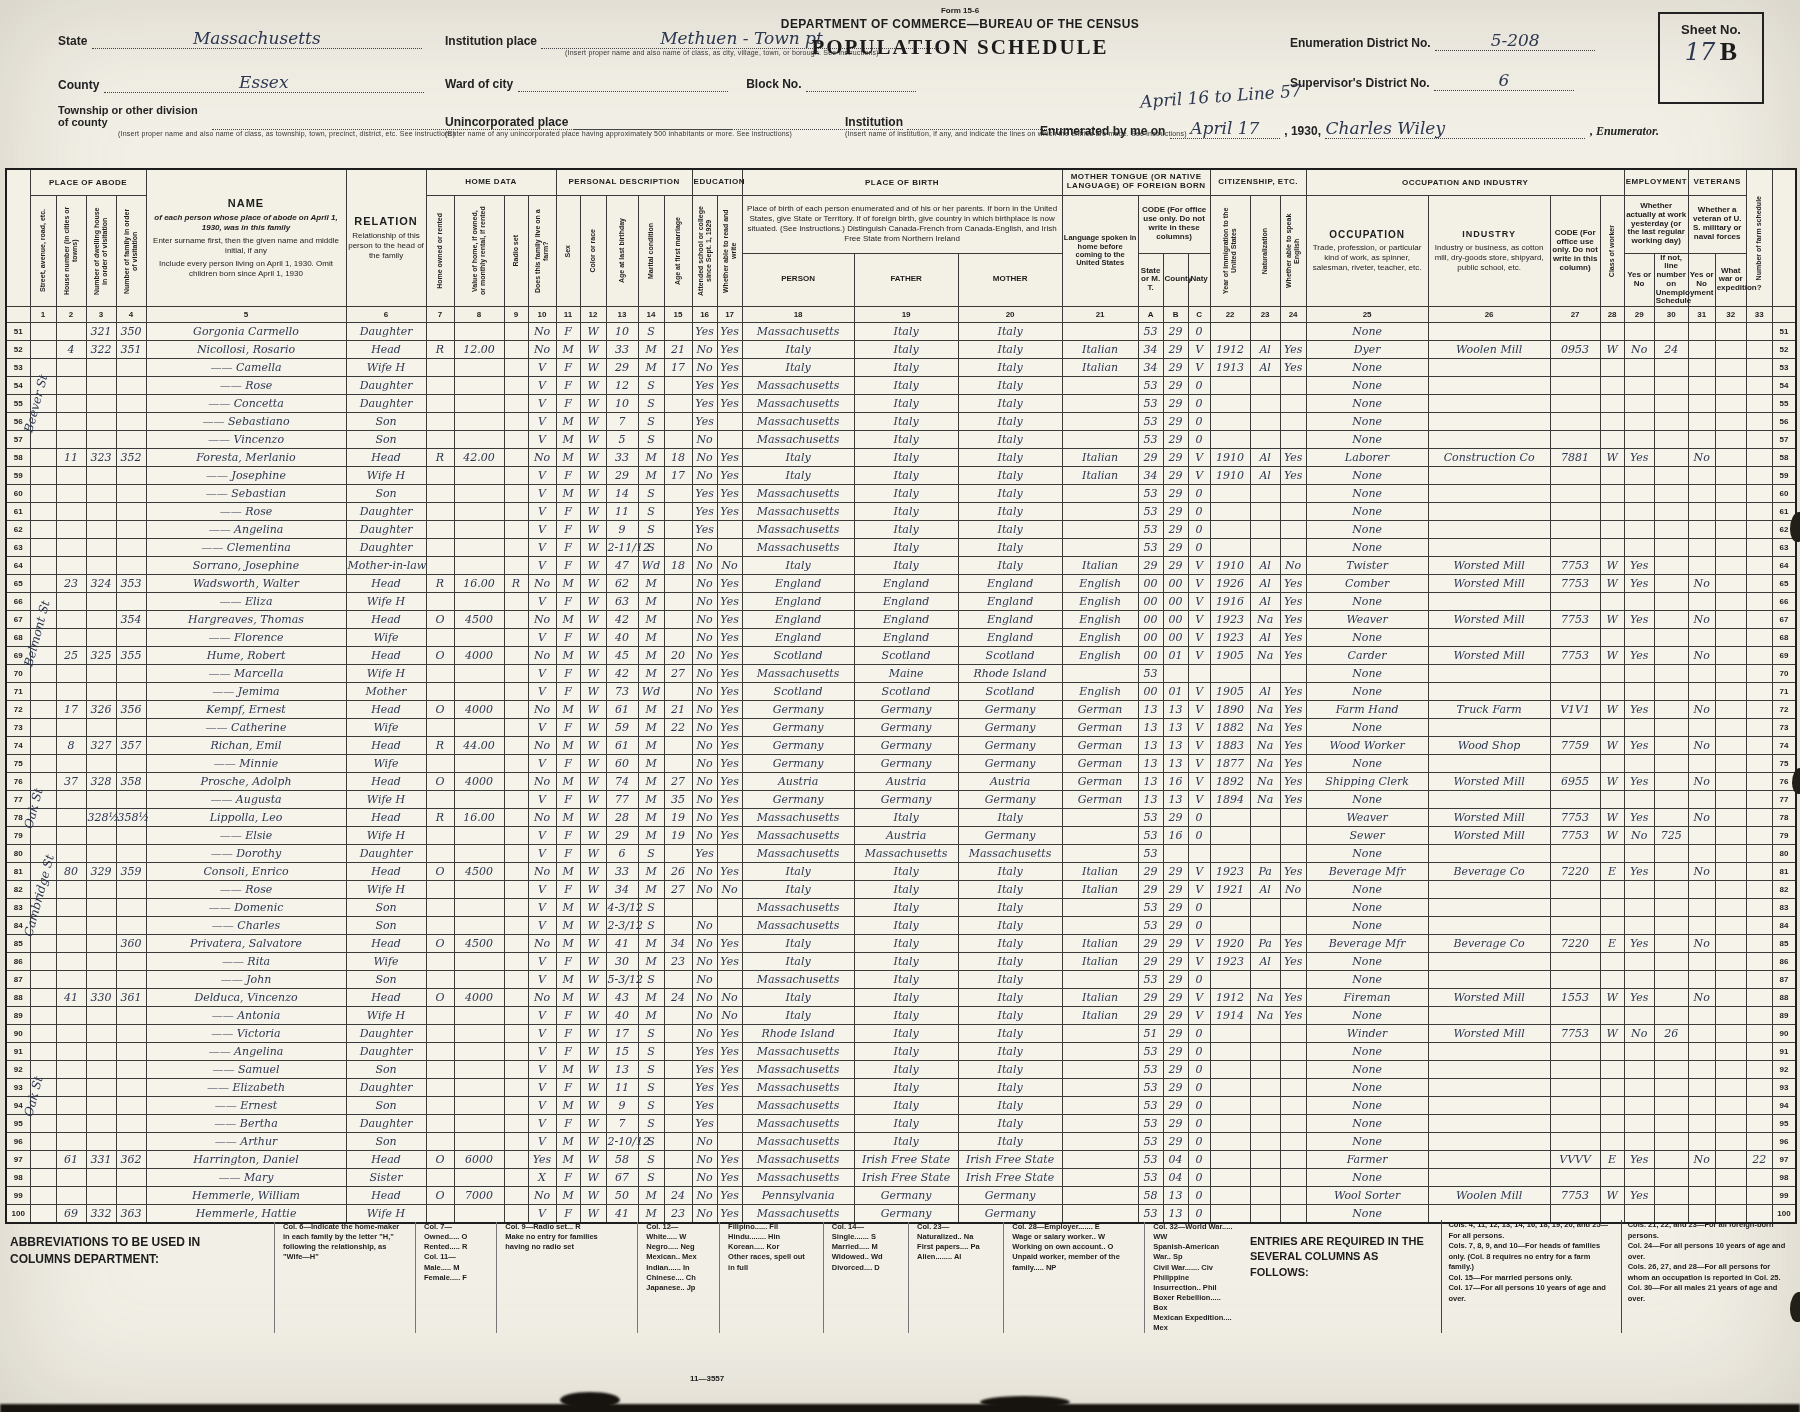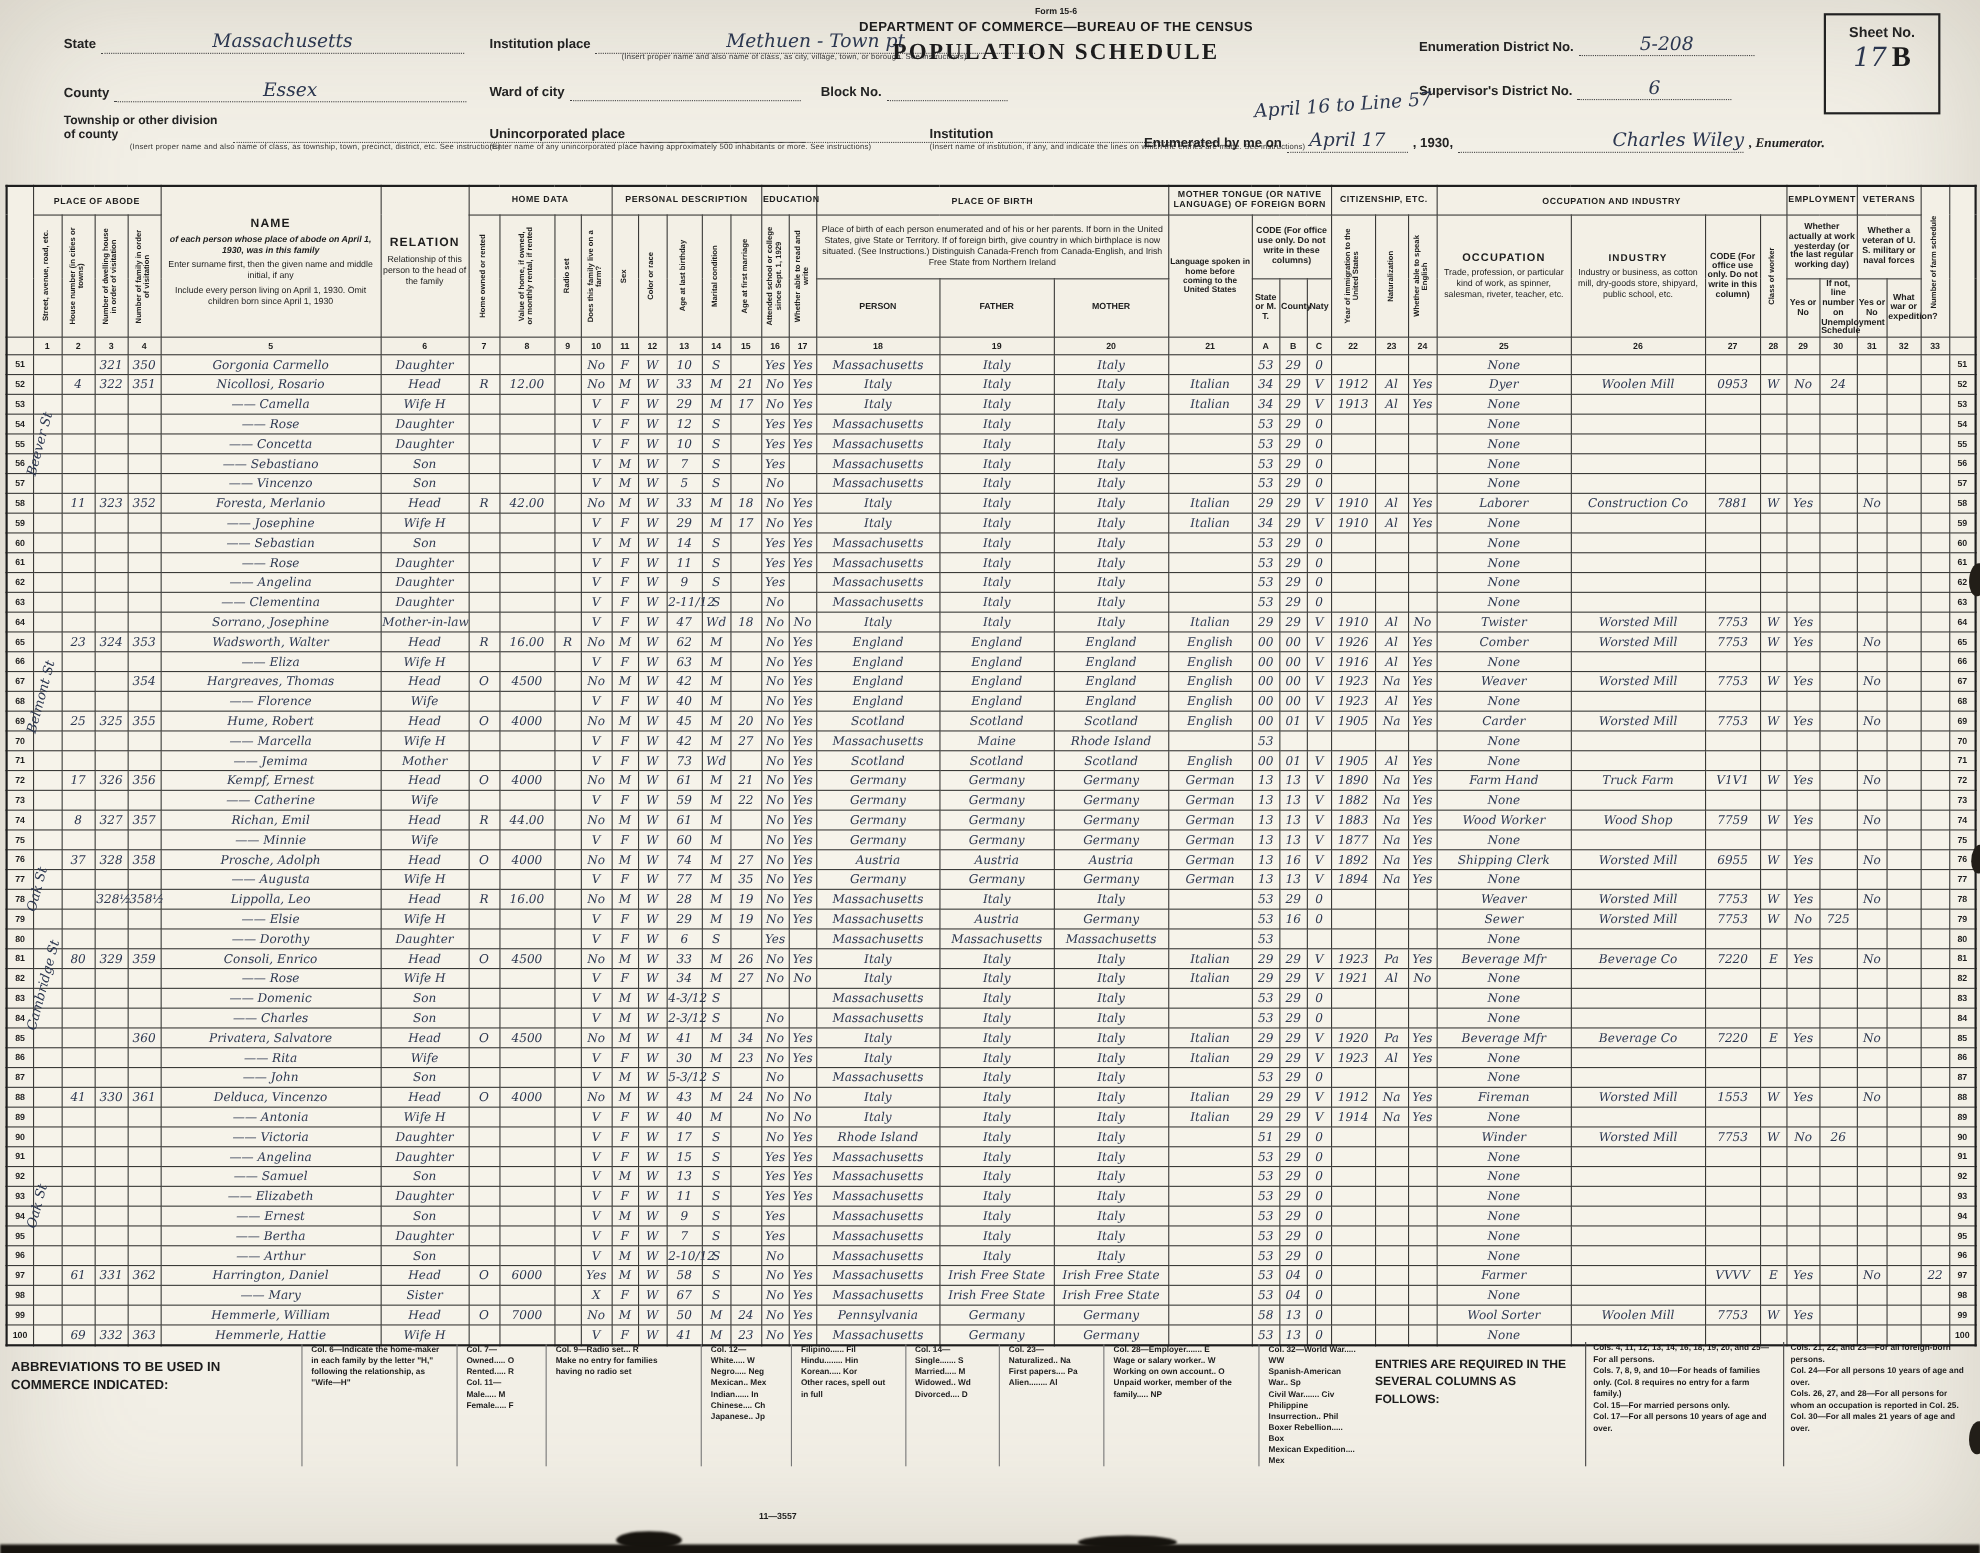--- a/index.html
+++ b/index.html
@@ -157,21 +157,21 @@
     <div class="lbl">Sheet No.</div>
     <span class="hw">17</span>
     <span class="sheet-letter">B</span>
   </div>
 
   <div class="margin-note hw" style="left:1140px;top:86px;">April 16 to Line 57</div>
   <div class="pos" style="left:1040px;top:118px;">
     <span class="lbl">Enumerated by me on</span>
     <span class="dots" style="width:110px;text-align:center;"><span class="hw">April 17</span></span>
     <span class="lbl">, 1930,</span>
-    <span class="dots" style="width:260px;text-align:right;"><span class="hw">Charles Wiley</span></span>
+    <span class="dots" style="width:260px;text-align:left;"><span class="hw">Charles Wiley</span></span>
     <span class="lbl" style="font-style:italic;font-family:'Liberation Serif',serif;">, Enumerator.</span>
   </div>
   <div class="left-margin-note hw">April 16</div>
 </div>
 
 <table class="census">
   <colgroup>
       <col style="width: 24px;">
       <col style="width: 26px;">
       <col style="width: 30px;">
@@ -2374,21 +2374,21 @@
         <td class="c-vet gb"></td>
         <td class="c-war"></td>
         <td class="c-fsch gb"></td>
         <td class="c-line gb">100</td>
       </tr>
     </tbody>
 </table>
 
 <div class="ft">
   <div class="ft-wrap">
-    <div class="ft-title">ABBREVIATIONS TO BE USED IN COMMERCE INDICATED:</div>
+    <div class="ft-title">ABBREVIATIONS TO BE USED IN COLUMNS DEPARTMENT:</div>
     <div class="abbr-cols">
         <div class="abbr-col">Col. 6—Indicate the home-maker in each family by the letter "H," following the relationship, as "Wife—H"</div>
         <div class="abbr-col">Col. 7—Owned..... O
 Rented..... R
 Col. 11—Male..... M
 Female..... F</div>
         <div class="abbr-col">Col. 9—Radio set... R
 Make no entry for families having no radio set</div>
         <div class="abbr-col">Col. 12—White..... W
 Negro..... Neg

